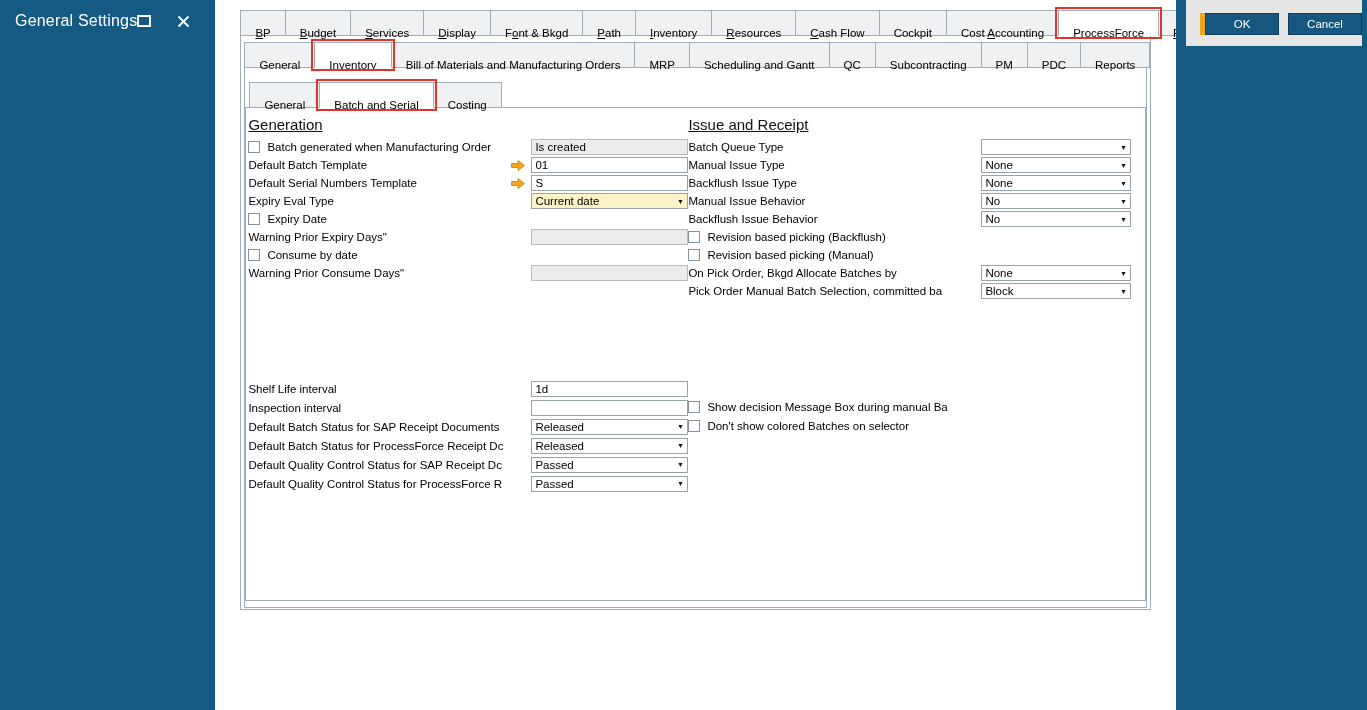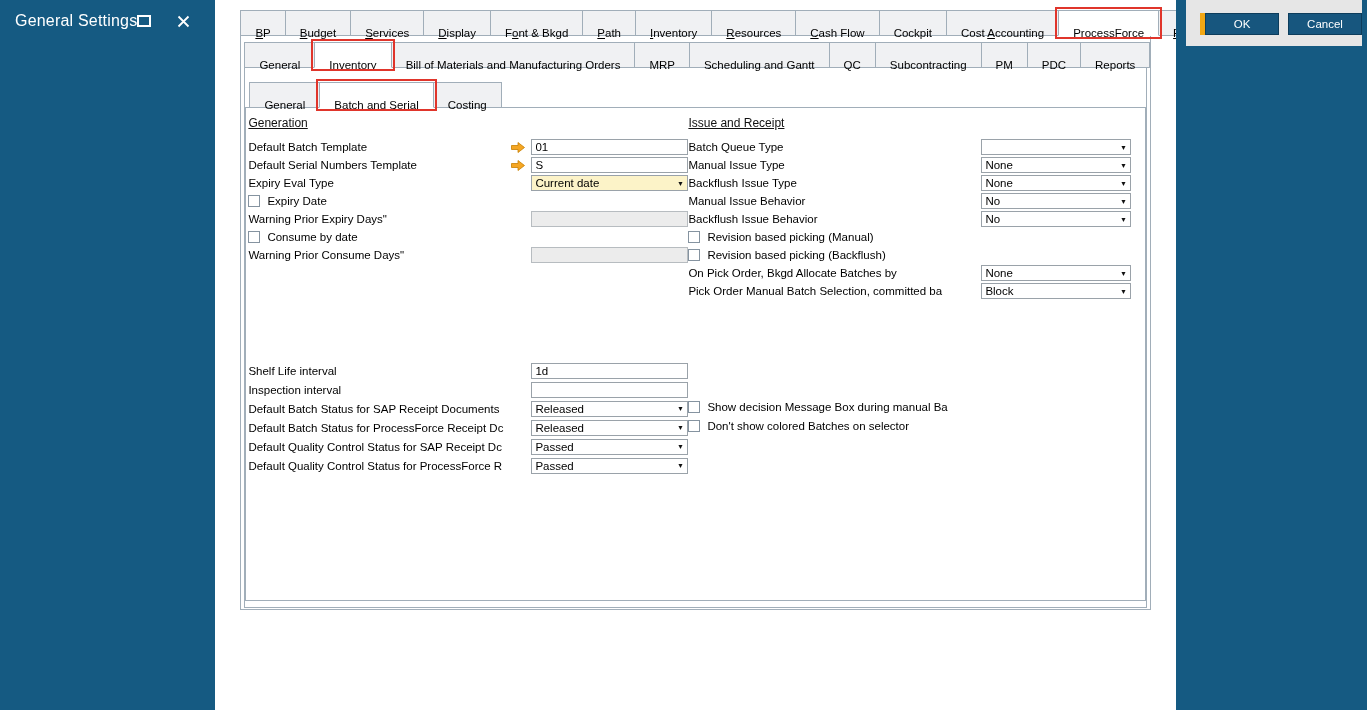--- a/index.html
+++ b/index.html
@@ -22,21 +22,21 @@
   .tab.hl {outline:2px solid #e0352b; outline-offset:1px; z-index:5;}
   .panel {border:1px solid #a1aeb9; margin-top:-1px; position:relative; z-index:1; background:#fff;}
   .panel1 {height:575px; padding:6px 3px 0 3px;}
   .panel2 {height:541px; padding:14px 0 0 0;}
   .tabs.l3 {margin-left:4px;}
   .panel3 {height:494px; padding:8px 10px 0 2px;}
 
   .cols {display:flex;}
   .col-l {width:440px;}
   .col-r {width:443px; }
-  .sec {font-size:12px; text-decoration:underline; height:17px; margin-bottom:5px; color:#111;}
+  .sec {font-size:15px; text-decoration:underline; height:17px; margin-bottom:5px; color:#111;}
   .row {display:flex; align-items:center; height:18px;}
   .row2 {height:19px;}
   .lbl {font-size:11.5px; color:#000; white-space:nowrap; overflow:hidden;}
   .grow {flex:1;}
   .cb {width:12px; height:12px; border:1px solid #8593a0; background:#fff; margin-right:7px; flex:none; cursor:default;}
   .fld, .sel {width:157px; height:16px; border:1px solid #9aa2a9; background:#fff; flex:none;}
   .fld {font-family:inherit; font-size:11.5px; padding:0 3px; color:#000;}
   .fld.dis {background:#ececec; border-color:#b7bcc0;}
   .sel {display:flex; align-items:center; cursor:default;}
   .sel .selval {flex:1; font-size:11.5px; padding:0 3px; white-space:nowrap; overflow:hidden;}
@@ -103,20 +103,25 @@
             <div class="tab">General</div>
             <div class="tab active hl">Batch and Serial</div>
             <div class="tab">Costing</div>
           </div>
         <div class="panel panel3">
           <div class="cols">
 
             <div class="col-l">
               <div class="sec">Generation</div>
 
+              <div class="row">
+                <span class="cb"></span>
+                <span class="lbl grow">Batch generated when Manufacturing Order</span>
+                <input class="fld dis" value="Is created" style="">
+              </div>
 
               <div class="row">
                 <span class="lbl grow">Default Batch Template</span>
                 <span class="arrow-slot">
                     <svg width="14" height="11" viewBox="0 0 14 11">
                       <path d="M0.5 3.5 h6.5 v-3 l6.5 5 -6.5 5 v-3 H0.5 z" fill="#f5a623" stroke="#c77f00" stroke-width="0.8"></path>
                     </svg>
                   </span>
                 <input class="fld" value="01" style="">
               </div>
@@ -243,26 +248,26 @@
               <div class="row">
                 <span class="lbl grow">Backflush Issue Behavior</span>
                 <span class="sel">
                   <span class="selval">No</span>
                   <span class="selarrow">▼</span>
                 </span>
               </div>
 
               <div class="row">
                 <span class="cb"></span>
+                <span class="lbl grow">Revision based picking (Backflush)</span>
+              </div>
+
+              <div class="row">
+                <span class="cb"></span>
                 <span class="lbl grow">Revision based picking (Manual)</span>
-              </div>
-
-              <div class="row">
-                <span class="cb"></span>
-                <span class="lbl grow">Revision based picking (Backflush)</span>
               </div>
 
               <div class="row">
                 <span class="lbl grow">On Pick Order, Bkgd Allocate Batches by</span>
                 <span class="sel">
                   <span class="selval">None</span>
                   <span class="selarrow">▼</span>
                 </span>
               </div>
 

